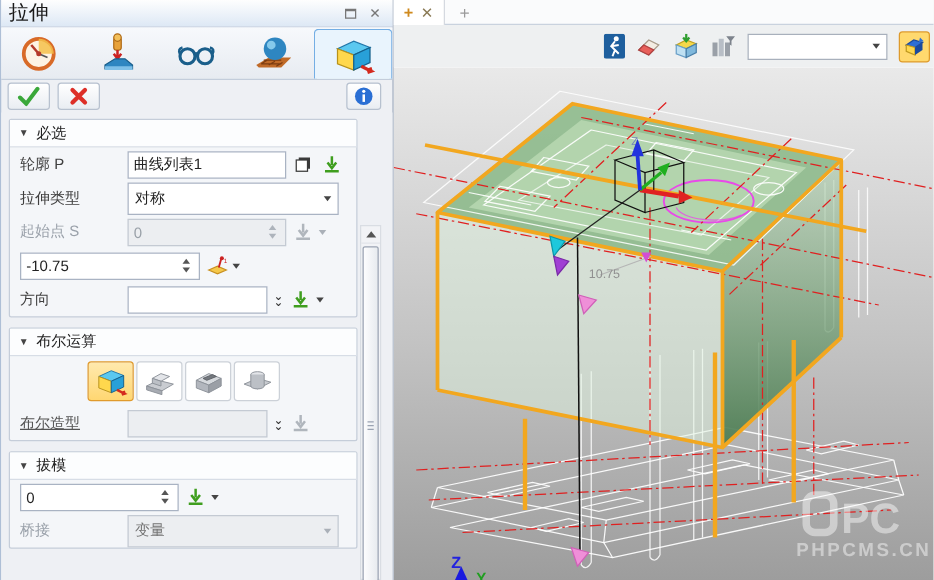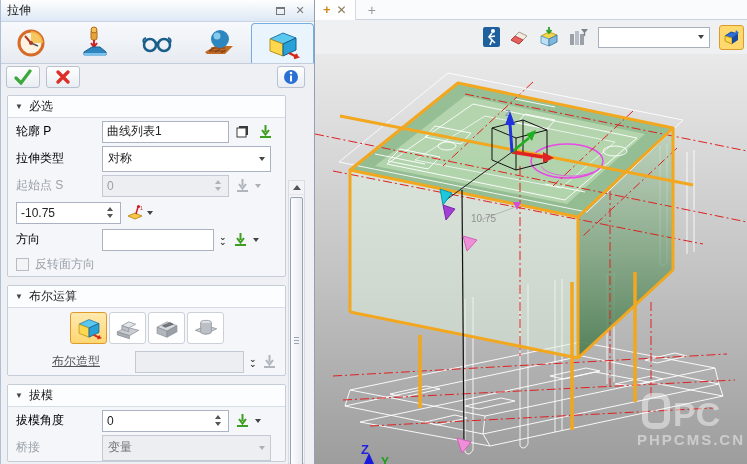--- a/index.html
+++ b/index.html
@@ -5,42 +5,42 @@
   * { margin:0; padding:0; box-sizing:border-box; }
   html,body { width:747px; height:464px; overflow:hidden;
     font-family:"Liberation Sans","DejaVu Sans",sans-serif; font-size:12px; color:#222; background:#e8e8e8; }
   .app { position:relative; width:747px; height:464px; }
 
   
   .panel { position:absolute; left:0; top:0; width:315px; height:464px;
     background:#eef0f4; border-right:1px solid #93a0b4; border-left:1px solid #aebfd6; }
   .titlebar { height:22px; background:linear-gradient(#fefefe,#dde8f5);
     border-bottom:1px solid #c9d4e4; display:flex; align-items:center; padding:0 6px; }
-  .titlebar .t { flex:1; font-size:12px; color:#1a1a1a; }
+  .titlebar .t { flex:1; font-size:16px; color:#1a1a1a; }
   .winbtn { width:16px; height:14px; display:flex; align-items:center; justify-content:center;
     color:#777; font-size:11px; margin-left:4px; cursor:default; }
   .restore-glyph { width:9px; height:8px; border:1px solid #777; border-top:2px solid #777; display:block; }
 
   .tooltabs { height:42px; background:linear-gradient(#f7f9fc,#e7ebf1); border-bottom:1px solid #c3cddb;
     display:flex; align-items:stretch; position:relative; }
   .ttab { width:63px; display:flex; align-items:center; justify-content:center; }
   .ttab.active { background:#e9f4fd; border:1px solid #74aee4; border-bottom:none; border-radius:4px 4px 0 0; margin-top:1px; }
 
   .actions { height:26px; display:flex; align-items:center; padding:0 5px; }
   .abtn { width:34px; height:22px; background:linear-gradient(#ffffff,#e9edf2); border:1px solid #b7c1cf;
     border-radius:3px; display:flex; align-items:center; justify-content:center; margin-right:6px; }
   .abtn.info { margin-left:auto; margin-right:4px; width:28px; }
 
   .form { position:absolute; top:90px; left:0; right:0; bottom:0; background:#eef0f4; }
   .sect { margin:5px 28px 8px 6px; border:1px solid #c5cdd9; background:#f4f6f9; border-radius:2px; }
   .shead { height:22px; background:#fcfdfe; border-bottom:1px solid #d7dde6; display:flex; align-items:center;
     padding:0 7px; color:#222; }
   .shead .tri { font-size:8px; margin-right:6px; color:#444; }
   .row { height:27px; display:flex; align-items:center; padding:0 6px 0 8px; }
-  .lbl { width:86px; color:#000000; }
+  .lbl { width:86px; color:#404040; }
   .lbl.dis { color:#9aa1aa; }
   .inp { position:relative; height:22px; background:#fff; border:1px solid #a9b3c3; display:flex; align-items:center;
     padding:0 4px; }
   .inp.dis { background:#eceef1; color:#99a0a8; border-color:#c4cad3; }
   .inp input { border:none; outline:none; background:transparent; width:100%; font:inherit; color:inherit; }
   .spin { width:13px; height:20px; display:flex; flex-direction:column; align-items:center; justify-content:center; gap:3px; }
   .spin i { width:0; height:0; border-left:3px solid transparent; border-right:3px solid transparent; }
   .spin i.up { border-bottom:4px solid #555; } .spin i.dn { border-top:4px solid #555; }
   .inp.dis .spin i.up{ border-bottom-color:#adb3bb;} .inp.dis .spin i.dn{ border-top-color:#adb3bb;}
   .sel { height:22px; background:#fff; border:1px solid #a9b3c3; display:flex; align-items:center; padding:12px 5px; }
@@ -49,21 +49,21 @@
   .caret { width:0; height:0; border-left:4px solid transparent; border-right:4px solid transparent; border-top:5px solid #444; }
   .caret.sm { border-left-width:3px; border-right-width:3px; border-top-width:4px; margin-left:3px;}
   .caret.dis { border-top-color:#aab0b8; }
   .ico18 { width:19px; height:19px; display:flex; align-items:center; justify-content:center; margin-left:4px; }
   .chev2 { display:flex; flex-direction:column; margin-left:5px; line-height:5px; color:#333; font-size:9px; font-weight:bold;}
   .chk { width:13px; height:13px; border:1px solid #b6bcc6; background:#f3f4f6; margin-right:6px; }
   .boolrow { padding:4px 0 4px 62px; display:flex; gap:2px; }
   .bbtn { width:37px; height:32px; border:1px solid #ccd1d8; background:#fff; border-radius:3px;
     display:flex; align-items:center; justify-content:center; }
   .bbtn.active { background:linear-gradient(#ffe9ae,#ffd772); border-color:#e09a2c; }
-  .link { text-decoration:underline;margin-left:36px; }
+  .link { text-decoration:underline; }
 
   .scrollbar { position:absolute; top:90px; right:9px; width:17px; bottom:0; background:#f2f3f6; border:1px solid #d9dde3; }
   .sb-up { height:14px; display:flex; align-items:center; justify-content:center; border-bottom:1px solid #e2e5ea; }
   .sb-up i { width:0;height:0;border-left:4px solid transparent;border-right:4px solid transparent;border-bottom:5px solid #555;}
   .sb-thumb { position:absolute; top:16px; left:1px; right:1px; height:276px; background:linear-gradient(90deg,#fdfdfe,#e8ebef);
     border:1px solid #9aa3b2; border-radius:2px; }
   .grip { position:absolute; left:3px; right:3px; top:50%; }
   .grip div { height:1px; background:#9aa3b2; margin:2px 0; }
 
   
@@ -204,21 +204,21 @@
           </div>
           <span class="ico18">
             <svg width="15" height="16" viewBox="0 0 15 16">
               <path d="M7.5 1 v7 M4 6 l3.5 4.5 L11 6" stroke="#b0b6bd" stroke-width="2" fill="none"></path>
               <path d="M2 13 h11" stroke="#b0b6bd" stroke-width="2"></path>
             </svg>
           </span>
           <span class="caret sm dis"></span>
         </div>
         <div class="row">
-          <div class="inp" style="width:105px">
+          <div class="inp" style="width:144px">
             <input value="-10.75" style="">
             <span class="spin">
                 <i class="up"></i>
                 <i class="dn"></i>
               </span>
           </div>
           <span class="ico18">
             <svg width="18" height="17" viewBox="0 0 18 17">
               <path d="M2 12 l7-3 7 3 -7 3 Z" fill="#f5c84a" stroke="#c89020"></path>
               <line x1="10" y1="10" x2="12" y2="3" stroke="#cc2222" stroke-width="1.5"></line>
@@ -237,24 +237,20 @@
               <span>⌄</span>
               <span>⌄</span>
             </span>
           <span class="ico18">
             <svg width="15" height="16" viewBox="0 0 15 16">
               <path d="M7.5 1 v7 M4 6 l3.5 4.5 L11 6" stroke="#3f9e1f" stroke-width="2" fill="none"></path>
               <path d="M2 13 h11" stroke="#3f9e1f" stroke-width="2"></path>
             </svg>
           </span>
           <span class="caret sm"></span>
-        </div>
-        <div class="row" style="height:23px">
-          <span class="chk"></span>
-          <span class="lbl dis" style="width:auto">反转面方向</span>
         </div>
       </div>
 
       <div class="sect">
         <div class="shead">
           <span class="tri">▼</span>
           <span>布尔运算</span>
         </div>
         <div class="boolrow">
           <div class="bbtn active">
@@ -306,21 +302,20 @@
           </span>
         </div>
       </div>
 
       <div class="sect">
         <div class="shead">
           <span class="tri">▼</span>
           <span>拔模</span>
         </div>
         <div class="row">
-          <span class="lbl">拔模角度</span>
           <div class="inp" style="width:127px">
             <input value="0" style="">
             <span class="spin">
                 <i class="up"></i>
                 <i class="dn"></i>
               </span>
           </div>
           <span class="ico18">
             <svg width="15" height="16" viewBox="0 0 15 16">
               <path d="M7.5 1 v7 M4 6 l3.5 4.5 L11 6" stroke="#3f9e1f" stroke-width="2" fill="none"></path>

